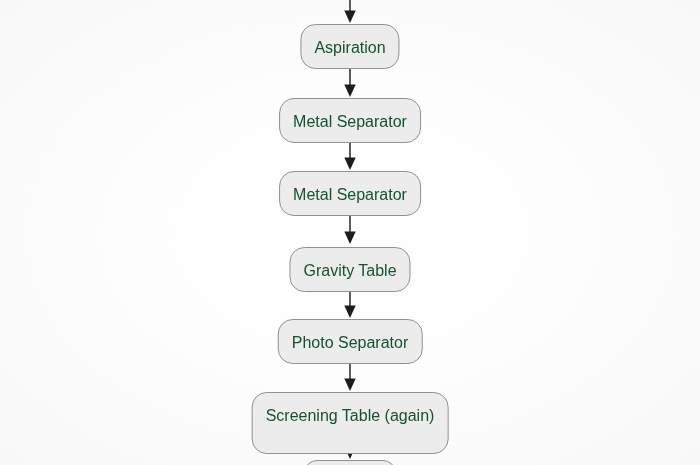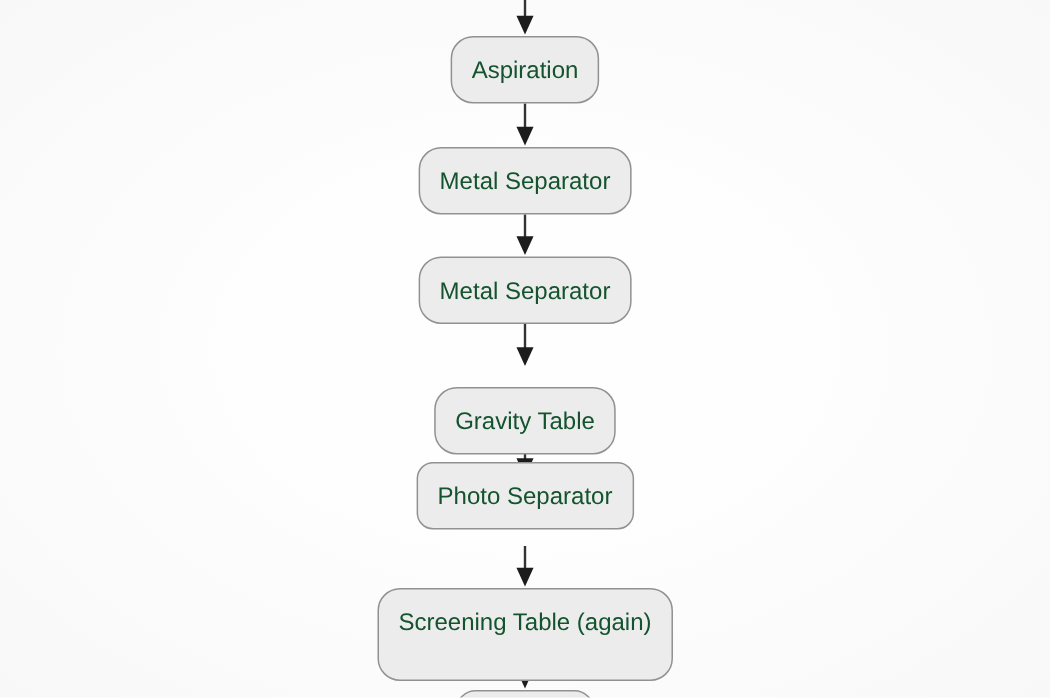--- a/index.html
+++ b/index.html
@@ -42,22 +42,22 @@
     background: #ececec;
     border: 1px solid #919191;
     border-radius: 15px;
     color: #14532d;
     font-size: 16px;
     text-align: center;
   }
   .node-1 { top: 24px; }
   .node-2 { top: 98px; }
   .node-3 { top: 171px; }
-  .node-4 { top: 258px; }
-  .node-5 { top: 308px; border-radius: 11px; }
+  .node-4 { top: 247px; }
+  .node-5 { top: 319px; }
   .node-6 { top: 392px; height: 62px; line-height: 46px; }
   .node-7 { top: 460px; width: 92px; height: 26px; padding: 0; }
 </style>
 </head>
 <body>
 
 <div class="frame">
 
   <svg class="edges" viewBox="0 0 700 465" xmlns="http://www.w3.org/2000/svg">
 

